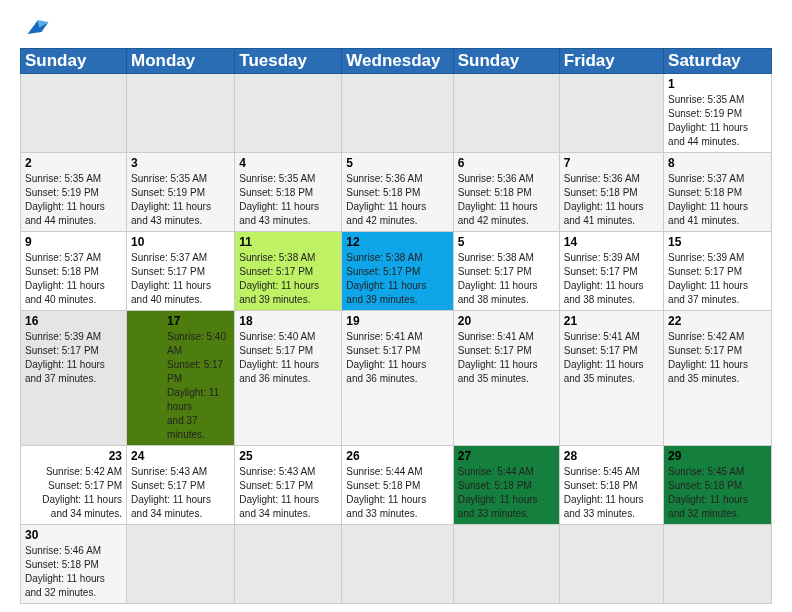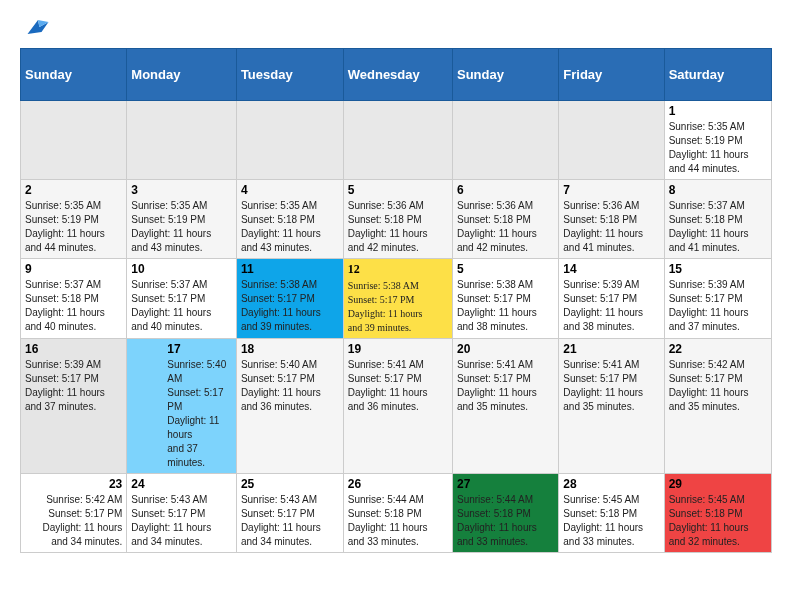--- a/index.html
+++ b/index.html
@@ -48,23 +48,23 @@
       color: #555;
     }
     .calendar {
       width: 100%;
       border-collapse: collapse;
       border: 1px solid #ccc;
     }
     .calendar th {
       background-color: #2a6db5;
       color: #fff;
-      font-size: 13px;
+      font-size: 17px;
       font-weight: bold;
-      padding: 18px 4px;
+      padding: 2px 4px;
       text-align: left;
       border: 1px solid #1a5a9a;
     }
     .calendar td {
       vertical-align: top;
       border: 1px solid #ccc;
       padding: 3px 4px;
       width: 113px;
       min-height: 80px;
       font-size: 10.5px;
@@ -201,28 +201,28 @@
 Daylight: 11 hours
 and 40 minutes.</div>
         </td>
         <td style="background: rgb(255, 255, 255); border-radius: 22px;">
           <span class="day-number">10</span>
           <div class="day-info" style="white-space: pre-line;">Sunrise: 5:37 AM
 Sunset: 5:17 PM
 Daylight: 11 hours
 and 40 minutes.</div>
         </td>
-        <td style="background: #0ea5e9;">
+        <td style="background: #bef264;">
           <span class="day-number">11</span>
           <div class="day-info" style="white-space: pre-line;">Sunrise: 5:38 AM
 Sunset: 5:17 PM
 Daylight: 11 hours
 and 39 minutes.</div>
         </td>
-        <td style="background: #fde047; font-family: Liberation Serif, serif;">
+        <td style="background: #0ea5e9;">
           <span class="day-number">12</span>
           <div class="day-info" style="white-space: pre-line;">Sunrise: 5:38 AM
 Sunset: 5:17 PM
 Daylight: 11 hours
 and 39 minutes.</div>
         </td>
         <td style="background: rgb(255, 255, 255);">
           <span class="day-number">5</span>
           <div class="day-info" style="white-space: pre-line;">Sunrise: 5:38 AM
 Sunset: 5:17 PM
@@ -245,21 +245,21 @@
         </td>
       </tr>
       <tr>
         <td style="background: #e5e5e5;">
           <span class="day-number">16</span>
           <div class="day-info" style="white-space: pre-line;">Sunrise: 5:39 AM
 Sunset: 5:17 PM
 Daylight: 11 hours
 and 37 minutes.</div>
         </td>
-        <td style="background: #7dd3fc; padding-left: 40px;">
+        <td style="background: #4d7c0f; padding-left: 40px;">
           <span class="day-number">17</span>
           <div class="day-info" style="white-space: pre-line;">Sunrise: 5:40 AM
 Sunset: 5:17 PM
 Daylight: 11 hours
 and 37 minutes.</div>
         </td>
         <td style="background: rgb(245, 245, 245);">
           <span class="day-number">18</span>
           <div class="day-info" style="white-space: pre-line;">Sunrise: 5:40 AM
 Sunset: 5:17 PM
@@ -331,22 +331,37 @@
 Daylight: 11 hours
 and 33 minutes.</div>
         </td>
         <td style="background: rgb(255, 255, 255); margin-left: 36px;">
           <span class="day-number">28</span>
           <div class="day-info" style="white-space: pre-line;">Sunrise: 5:45 AM
 Sunset: 5:18 PM
 Daylight: 11 hours
 and 33 minutes.</div>
         </td>
-        <td style="background: #ef4444;">
+        <td style="background: #15803d;">
           <span class="day-number">29</span>
           <div class="day-info" style="white-space: pre-line;">Sunrise: 5:45 AM
 Sunset: 5:18 PM
 Daylight: 11 hours
 and 32 minutes.</div>
         </td>
+      </tr>
+      <tr class="last-row">
+        <td style="background: rgb(245, 245, 245);">
+          <span class="day-number">30</span>
+          <div class="day-info" style="white-space: pre-line;">Sunrise: 5:46 AM
+Sunset: 5:18 PM
+Daylight: 11 hours
+and 32 minutes.</div>
+        </td>
+        <td class="empty-cell"></td>
+        <td class="empty-cell"></td>
+        <td class="empty-cell"></td>
+        <td class="empty-cell"></td>
+        <td class="empty-cell"></td>
+        <td class="empty-cell"></td>
       </tr>
     </tbody>
 </table>
 
 </body></html>

